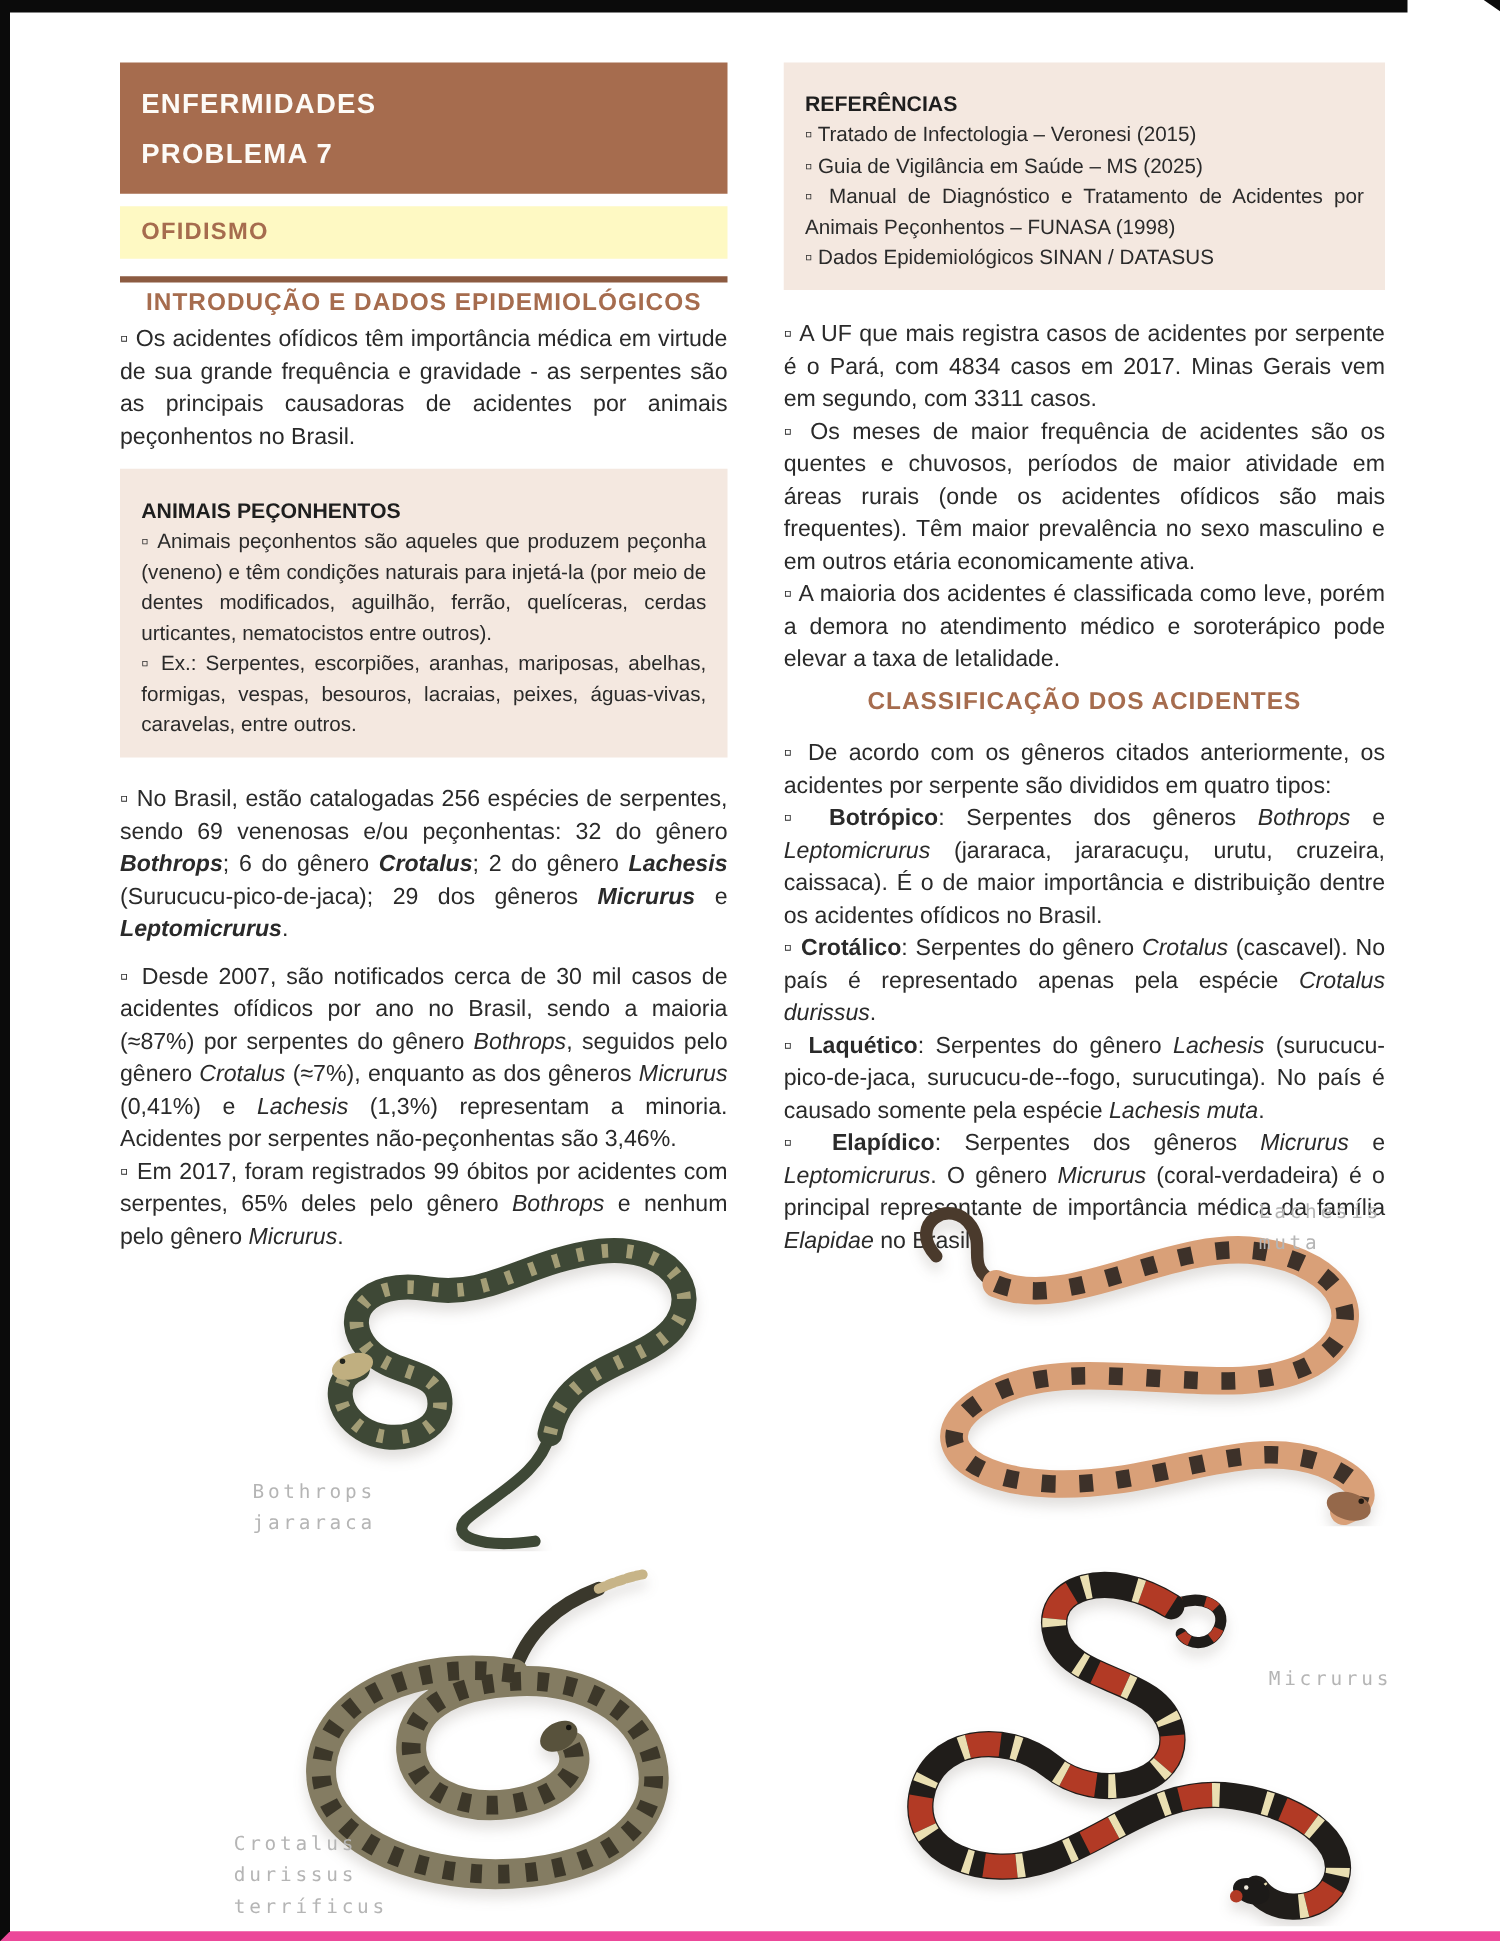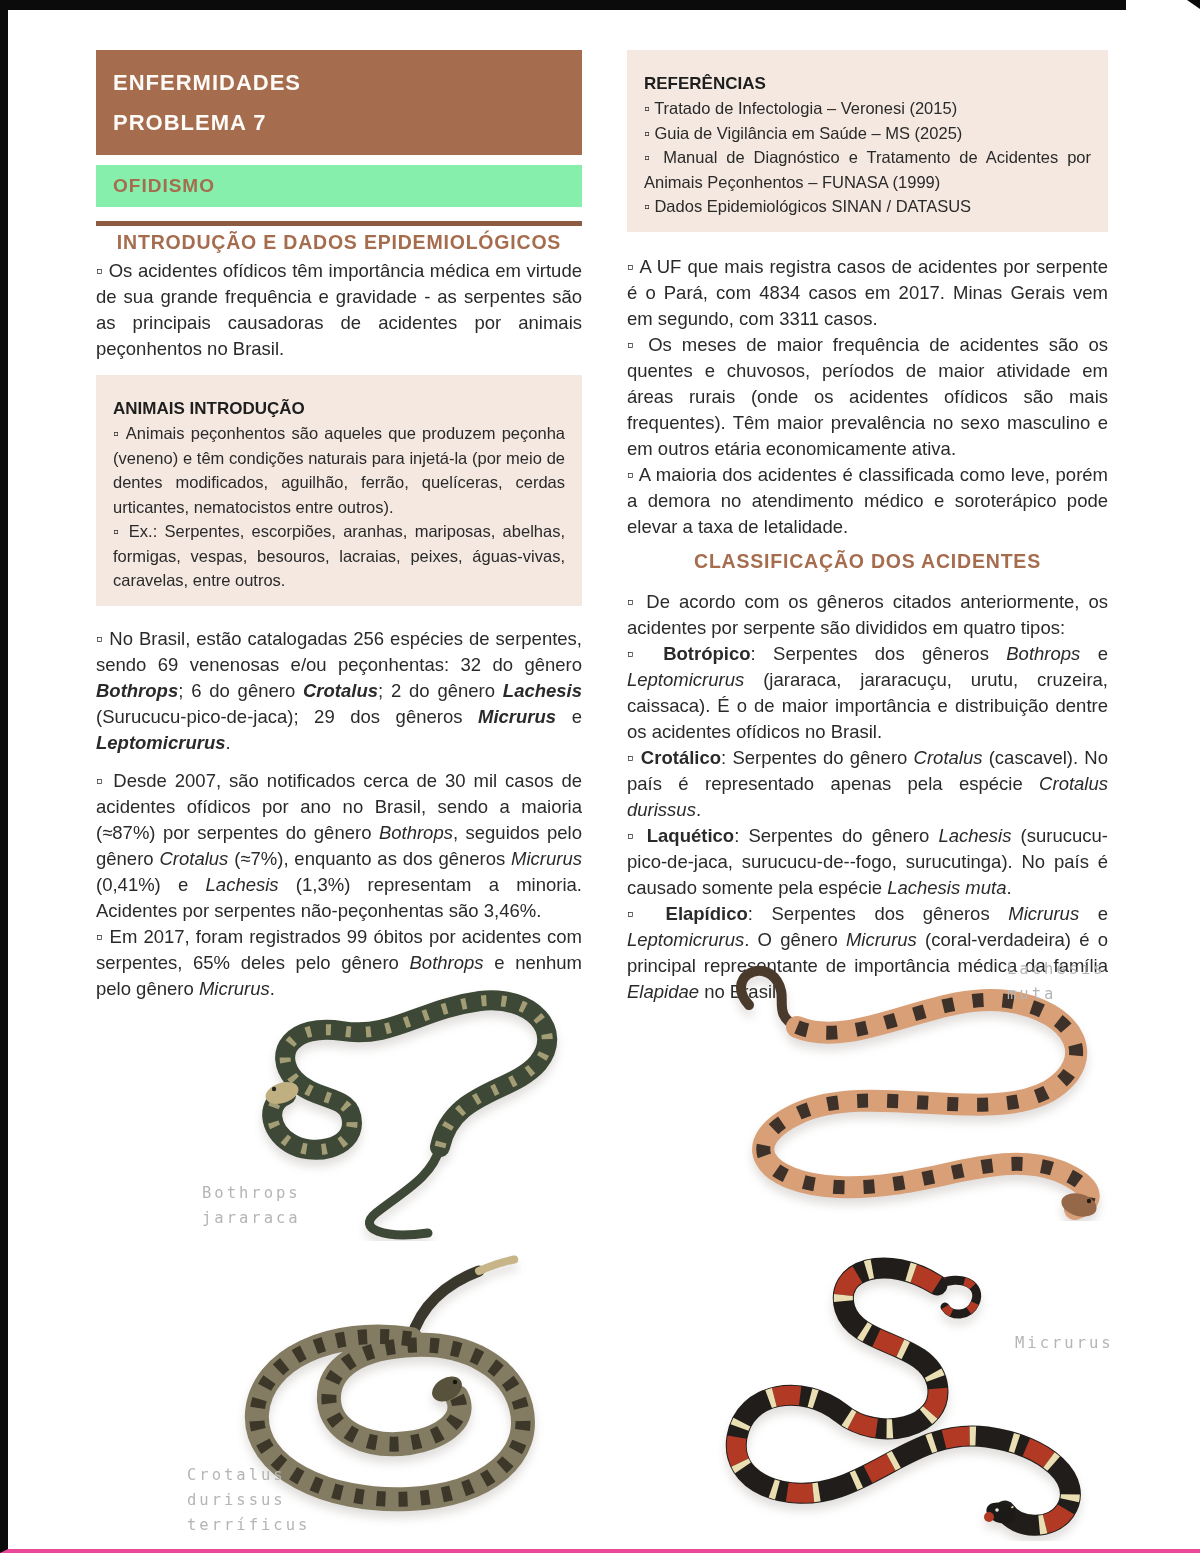--- a/index.html
+++ b/index.html
@@ -1,29 +1,29 @@
 <!DOCTYPE html>
 <html lang="pt"><head>
 <meta charset="utf-8">
 <style>
   html,body{margin:0;padding:0;background:#ffffff;}
   .page{
     position:relative;width:1200px;height:1553px;background:#ffffff;
-    box-sizing:border-box;border-left:8px solid #0b0b0b;border-bottom:4px solid #ec4899;
+    box-sizing:border-box;border-left:8px solid #0b0b0b;border-bottom:8px solid #ec4899;
     overflow:hidden;font-family:"Liberation Sans",sans-serif;color:#2a2a2a;
   }
   .scan-top{position:absolute;left:0;top:0;width:1118px;height:10px;background:#0b0b0b;}
   .corner-mark{position:absolute;top:0;right:0;width:0;height:0;
     border-top:9px solid #0b0b0b;border-left:13px solid transparent;}
   .content{position:absolute;left:88px;top:50px;width:1012px;
     display:grid;grid-template-columns:486px 481px;column-gap:45px;}
   
   .header-box{background:#a66c4e;color:#fdfbf7;padding:13px 17px 12px;letter-spacing:1px;}
   .header-box .hline{font-size:22px;font-weight:700;line-height:40px;}
-  .subtitle-bar{background:#86efac;color:#a66c4e;font-weight:700;font-size:19px;
+  .subtitle-bar{background:#fef9c3;color:#a66c4e;font-weight:700;font-size:19px;
     letter-spacing:1px;padding:10px 17px;margin-top:10px;}
   .rule{height:5px;background:#8c5b41;margin-top:14px;}
   .section-heading{font-size:19.5px;font-weight:700;color:#a66c4e;letter-spacing:0.8px;
     margin:5px 0 4px;text-align:center;}
   .info-box,.ref-box{background:#f4e8e0;padding:24px 17px 13px;box-sizing:border-box;}
   .info-box{margin:13px 0 20px;}
   .box-title{font-weight:700;font-size:17px;color:#1e1e1e;margin:0 0 2px;}
   .box-text{font-size:16.5px;line-height:24.5px;text-align:justify;margin:0;}
   
   .bt{font-size:18.5px;line-height:26px;text-align:justify;margin:0;} .mt22{margin-top:22px;} .mt12{margin-top:12px;}
@@ -60,36 +60,36 @@
 
       <div class="subtitle-bar">OFIDISMO</div>
 
       <div class="rule"></div>
 
       <h2 class="section-heading">INTRODUÇÃO E DADOS EPIDEMIOLÓGICOS</h2>
 
       <p class="bt"><span>▫ Os acidentes ofídicos têm importância médica em virtude de sua grande frequência e gravidade - as serpentes são as principais causadoras de acidentes por animais peçonhentos no Brasil.</span></p>
 
       <div class="info-box">
-        <div class="box-title">ANIMAIS INTRODUÇÃO</div>
+        <div class="box-title">ANIMAIS PEÇONHENTOS</div>
         <p class="box-text"><span>▫ Animais peçonhentos são aqueles que produzem peçonha (veneno) e têm condições naturais para injetá-la (por meio de dentes modificados, aguilhão, ferrão, quelíceras, cerdas urticantes, nematocistos entre outros).</span></p>
         <p class="box-text"><span>▫ Ex.: Serpentes, escorpiões, aranhas, mariposas, abelhas, formigas, vespas, besouros, lacraias, peixes, águas-vivas, caravelas, entre outros.</span></p>
       </div>
 
       <p class="bt"><span>▫ No Brasil, estão catalogadas 256 espécies de serpentes, sendo 69 venenosas e/ou peçonhentas:  32 do gênero </span><span style="font-weight: 700; font-style: italic;">Bothrops</span><span>; 6 do gênero </span><span style="font-weight: 700; font-style: italic;">Crotalus</span><span>; 2 do gênero </span><span style="font-weight: 700; font-style: italic;">Lachesis</span><span> (Surucucu-pico-de-jaca); 29 dos gêneros </span><span style="font-weight: 700; font-style: italic;">Micrurus</span><span> e </span><span style="font-weight: 700; font-style: italic;">Leptomicrurus</span><span>.</span></p>
       <p class="bt mt12"><span>▫ Desde 2007, são notificados cerca de 30 mil casos de acidentes ofídicos por ano no Brasil, sendo a maioria (≈87%) por serpentes do gênero </span><span style="font-style: italic;">Bothrops</span><span>, seguidos pelo gênero </span><span style="font-style: italic;">Crotalus</span><span> (≈7%), enquanto as dos gêneros </span><span style="font-style: italic;">Micrurus</span><span> (0,41%) e </span><span style="font-style: italic;">Lachesis</span><span> (1,3%) representam a minoria. Acidentes por serpentes não-peçonhentas são 3,46%.</span></p>
       <p class="bt"><span>▫ Em 2017, foram registrados 99 óbitos por acidentes com serpentes, 65% deles pelo gênero </span><span style="font-style: italic;">Bothrops</span><span> e nenhum pelo gênero </span><span style="font-style: italic;">Micrurus</span><span>.</span></p>
     </div>
 
     <div class="col">
       <div class="ref-box">
         <div class="box-title">REFERÊNCIAS</div>
         <p class="box-text">▫ Tratado de Infectologia – Veronesi (2015)</p>
         <p class="box-text">▫ Guia de Vigilância em Saúde – MS (2025)</p>
-        <p class="box-text">▫ Manual de Diagnóstico e Tratamento de Acidentes por Animais Peçonhentos – FUNASA (1999)</p>
+        <p class="box-text">▫ Manual de Diagnóstico e Tratamento de Acidentes por Animais Peçonhentos – FUNASA (1998)</p>
         <p class="box-text">▫ Dados Epidemiológicos SINAN / DATASUS</p>
       </div>
 
       <p class="bt mt22"><span>▫ A UF que mais registra casos de acidentes por serpente é o Pará, com 4834 casos em 2017. Minas Gerais vem em segundo, com 3311 casos.</span></p>
       <p class="bt"><span>▫ Os meses de maior frequência de acidentes são os quentes e chuvosos, períodos de maior atividade em áreas rurais (onde os acidentes ofídicos são mais frequentes). Têm maior prevalência no sexo masculino e em outros etária economicamente ativa.</span></p>
       <p class="bt"><span>▫ A maioria dos acidentes é classificada como leve, porém a demora no atendimento médico e soroterápico pode elevar a taxa de letalidade.</span></p>
 
       <h2 class="section-heading class-heading">CLASSIFICAÇÃO DOS ACIDENTES</h2>
 
       <p class="bt"><span>▫ De acordo com os gêneros citados anteriormente, os acidentes por serpente são divididos em quatro tipos:</span></p>

